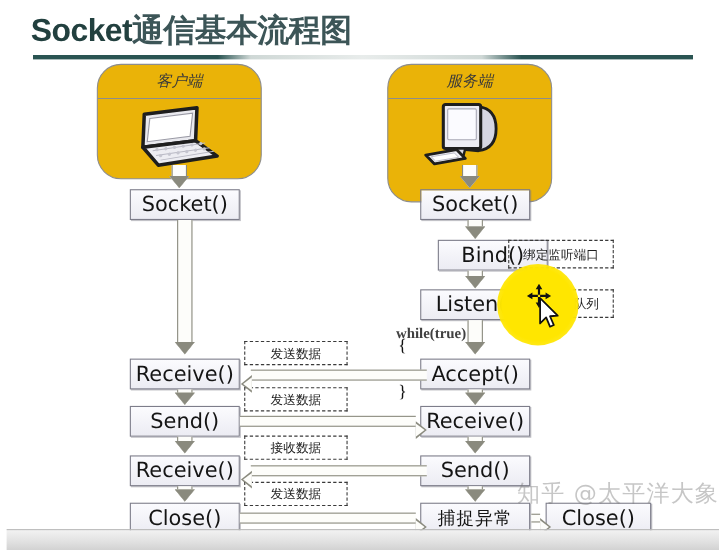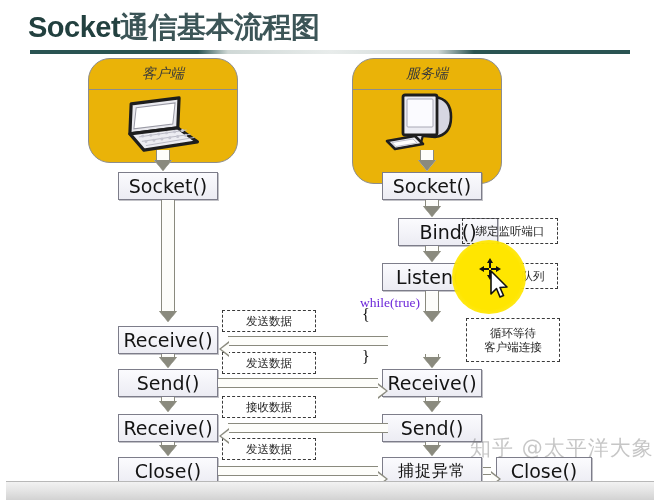--- a/index.html
+++ b/index.html
@@ -126,21 +126,21 @@
     width:0;height:0;
     border-top:6px solid transparent;
     border-bottom:6px solid transparent;
     border-left:8px solid #fdfdfa;
   }
 
   
   .whilelbl{
     position:absolute;
     font-family:"Liberation Serif","DejaVu Serif",serif;
-    font-weight:normal;font-size:13.5px;color:#6d28d9;
+    font-weight:bold;font-size:13.5px;color:#404040;
     white-space:nowrap;
   }
   .brace{
     position:absolute;
     font-family:"Liberation Serif","DejaVu Serif",serif;
     font-size:16px;color:#111;
   }
 
   
   .spot{
@@ -251,20 +251,21 @@
     <div class="vhead" style="left:159px;top:401px;"></div>
   </div>
   <div class="varrow">
     <div class="vstem" style="left:161px;top:442px;width:14px;height:5px;"></div>
     <div class="vhead" style="left:159px;top:445px;"></div>
   </div>
 
   <div class="node" style="left:382px;top:172px;width:100px;height:28px;">Socket()</div>
   <div class="node" style="left:382px;top:218px;width:100px;height:28px;margin-left:16px;">Bind()</div>
   <div class="node" style="left:382px;top:263px;width:100px;height:28px;">Listen()</div>
+  <div class="node" style="left:382px;top:326px;width:100px;height:28px;">Accept()</div>
   <div class="node" style="left:382px;top:369px;width:100px;height:28px;">Receive()</div>
   <div class="node" style="left:382px;top:414px;width:100px;height:28px;">Send()</div>
   <div class="node cn" style="left:382px;top:457px;width:100px;height:28px;">捕捉异常</div>
   <div class="node" style="left:496px;top:457px;width:96px;height:28px;">Close()</div>
 
   <div class="varrow">
     <div class="vstem" style="left:425px;top:200px;width:14px;height:8px;"></div>
     <div class="vhead" style="left:423px;top:206px;"></div>
   </div>
   <div class="varrow">
@@ -291,24 +292,20 @@
   <div>
     <div class="hstem" style="left:483px;top:467px;width:8px;height:8px;"></div>
     <div class="hhead-r" style="left:491px;top:471px;"></div>
   </div>
 
   <div class="callout" style="left:462px;top:218px;width:96px;height:26px;">
     <span>绑定监听端口</span>
   </div>
   <div class="callout" style="left:462px;top:263px;width:96px;height:26px;">
     <span>设置监听队列</span>
-  </div>
-  <div class="callout" style="left:466px;top:318px;width:94px;height:44px;">
-    <span>循环等待</span>
-    <span>客户端连接</span>
   </div>
 
   <div class="whilelbl" style="left:360px;top:295px;">while(true)</div>
   <div class="brace" style="left:362px;top:306px;">{</div>
   <div class="brace" style="left:362px;top:348px;">}</div>
 
   <div class="callout" style="left:222px;top:310px;width:94px;height:22px;">
     <span>发送数据</span>
   </div>
   <div class="callout" style="left:222px;top:352px;width:94px;height:22px;">

